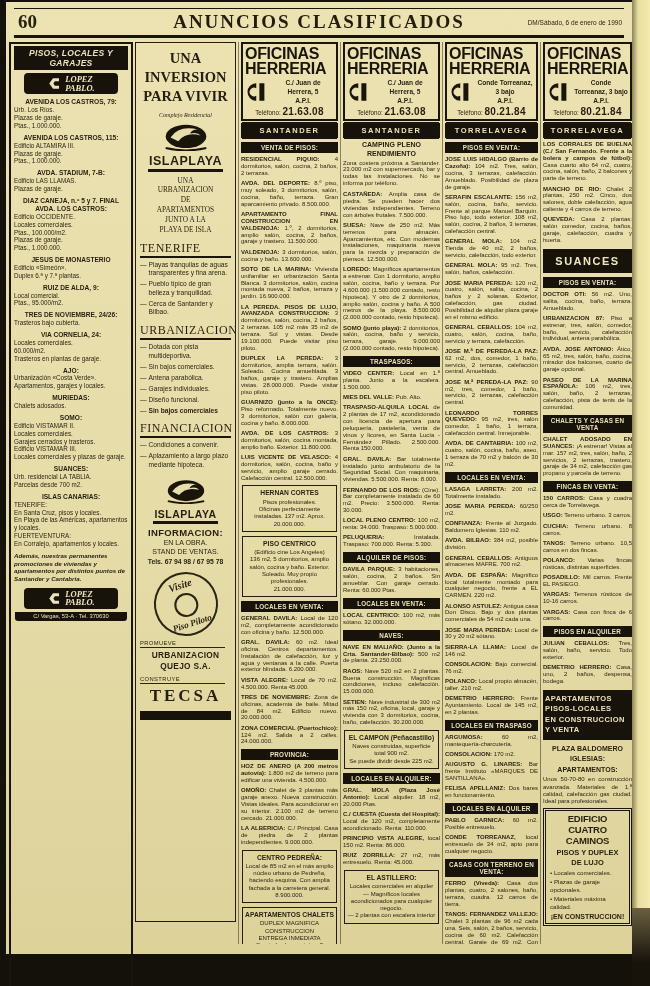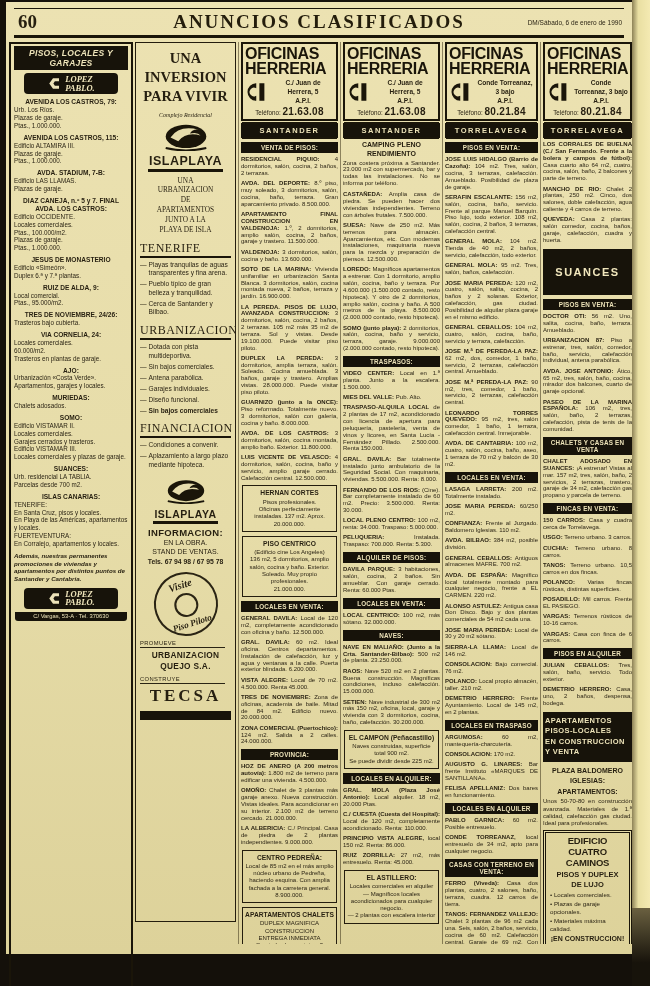--- a/index.html
+++ b/index.html
@@ -65,21 +65,21 @@
   .ag-row{display:flex;align-items:center;gap:2px;margin:3px 0 1px}
   .ag-addr{flex:1;font-size:6.6px;font-weight:bold;text-align:center;line-height:1.3}
   .ag-tel{font-size:6.3px;text-align:center;margin:1px 0}
   .tel-num{font-size:10px;font-weight:bold;letter-spacing:.3px}
   .ag-city{background:#17130a;color:#ece2b8;font-weight:bold;font-size:7.5px;text-align:center;
            padding:2px 0;margin:2px 0 3px;letter-spacing:1.5px;
            border-top:1px solid #1a1509;border-bottom:1px solid #1a1509;box-shadow:0 -2px 0 -1px #1a1509,0 2px 0 -1px #1a1509}
   .sec-bar{background:#17130a;color:#ece2b8;font-size:6.3px;font-weight:bold;text-align:center;
            padding:2px 1px;margin:4px 0 3px;letter-spacing:.2px;line-height:1.15}
   .sec-banner{background:#17130a;color:#f0e6bc;font-size:11px;font-weight:bold;text-align:center;
-           padding:17px 0;margin:5px 0 4px;letter-spacing:1.5px}
+           padding:6px 0;margin:5px 0 4px;letter-spacing:1.5px}
   .entry{font-size:6px;line-height:1.14;margin-bottom:3.5px;text-align:justify}
   .et{font-weight:bold}
   .boxad{border:1px solid #241d0e;padding:3px 2px;margin:4px 1px;text-align:center;font-size:6px;line-height:1.22}
   .bl0{font-weight:bold;font-size:6.7px;margin-bottom:1px}
   .titled{margin-bottom:4px}
   .titled-t{font-weight:bold;font-size:7px;text-align:center;line-height:1.25;margin-bottom:1px}
   .titled-b{font-size:6px;line-height:1.15;text-align:justify}
   .blackbox{background:#17130a;color:#ece2b8;text-align:left;padding:4px 2px;margin:5px 0 4px}
   .bb-line{font-size:7.5px;font-weight:bold;line-height:1.4;letter-spacing:.4px}
   .centerblk{text-align:center;margin-bottom:4px}

